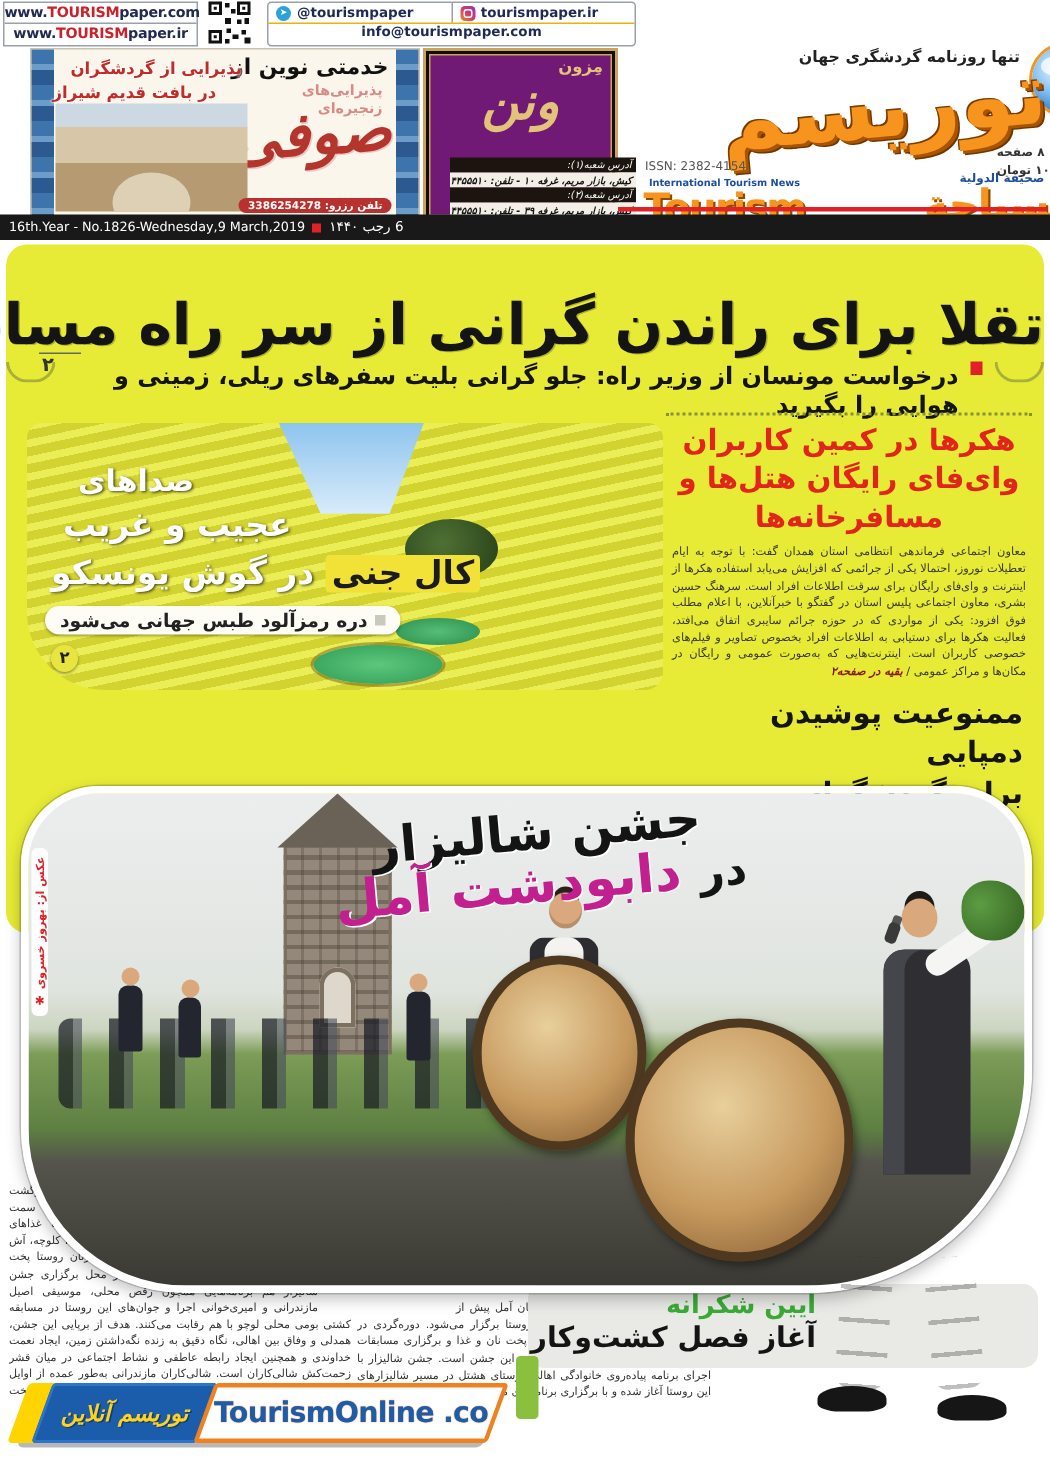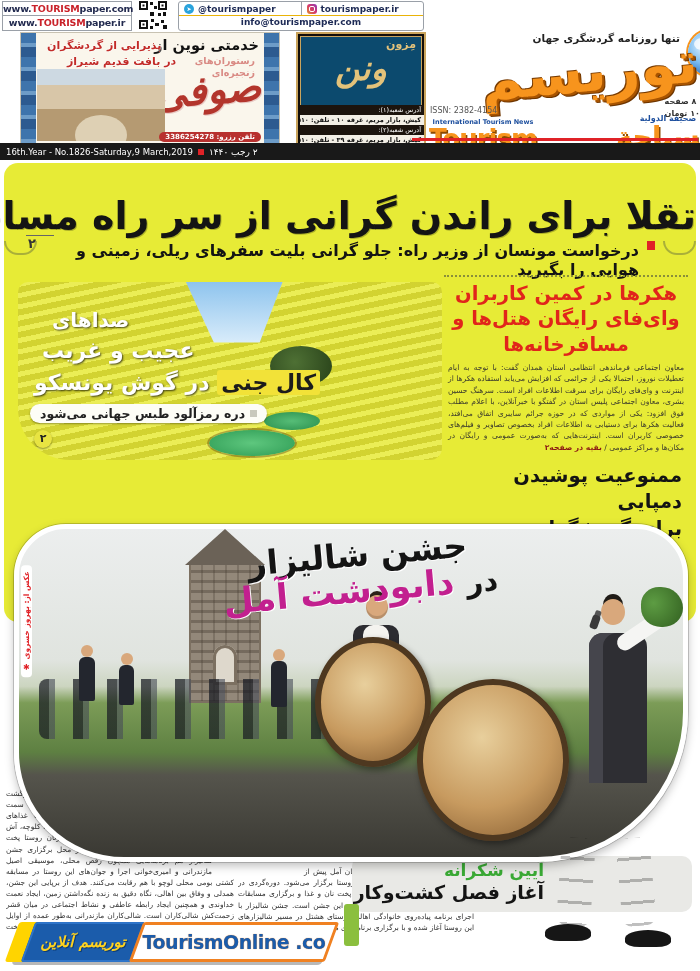--- a/index.html
+++ b/index.html
@@ -37,27 +37,27 @@
   .sufi-brand{position:absolute;top:34px;right:18px;font-size:40px;font-weight:bold;color:#b3352c;
               font-style:italic;transform:rotate(-4deg);text-shadow:1px 1px 0 #e8c9c4;}
   .sufi-phone{position:absolute;bottom:3px;right:18px;background:#b8312f;color:#fff;font-size:7px;
               font-weight:bold;padding:1px 6px;border-radius:6px;}
   .sufi-photo{position:absolute;left:16px;bottom:4px;width:128px;height:72px;
               background:linear-gradient(#cdd9e2 0 22%,#d8c6a8 22% 55%,#b59a72 55% 100%);overflow:hidden;}
   .dome{position:absolute;bottom:-14px;left:38px;width:52px;height:40px;border-radius:50%;background:#ded0b4;box-shadow:-30px 6px 0 -6px #c9b astratto;}
   .sufi-tag{position:absolute;font-size:11px;font-weight:bold;color:#c22b28;
             text-shadow:0 0 2px #fff,0 0 2px #fff;}
 
-  .maison{top:32px;left:282px;width:126px;height:112px;background:#0c4a6e;border:2px solid #caa45c;
-          box-shadow:inset 0 0 0 2px #120d09, inset 0 0 0 3px #caa45c;color:#e3c27a;margin-left:14px;}
+  .maison{top:32px;left:282px;width:126px;height:112px;background:#701a75;border:2px solid #caa45c;
+          box-shadow:inset 0 0 0 2px #120d09, inset 0 0 0 3px #caa45c;color:#e3c27a;}
   .maison-label{position:absolute;top:4px;right:8px;font-size:11px;font-weight:bold;}
   .maison-brand{position:absolute;top:14px;left:0;width:100%;text-align:center;font-size:34px;
                 font-weight:bold;font-style:italic;}
-  .mstrip{position:absolute;left:2px;width:118px;height:10px;font-size:6.5px;line-height:10px;
-          padding:0 3px;overflow:hidden;white-space:nowrap;}
+  .mstrip{position:absolute;left:16px;width:118px;height:10px;font-size:6.5px;line-height:10px;
+          padding:0 3px;overflow:hidden;white-space:nowrap;font-style:italic;}
   .mstrip.dark{color:#fff;background:#1c140e;}
   .mstrip.lite{color:#111;background:#f3efe6;font-weight:bold;}
 
   
   .masthead{top:30px;left:412px;width:326px;height:112px;}
   .tagline{position:absolute;top:2px;right:58px;font-size:10.5px;font-weight:bold;color:#222;}
   .globe{position:absolute;top:0;right:4px;width:46px;height:46px;border-radius:50%;
          background:radial-gradient(circle at 35% 35%,#e8f4ff,#7cbdf0 40%,#2e74c4 72%,#1b4e93);
          box-shadow:0 0 0 2px #f7941d, 1px 2px 3px rgba(0,0,0,.3);}
   .globe:before{content:"";position:absolute;top:8px;left:6px;width:16px;height:12px;border-radius:50%;background:rgba(255,255,255,.75);}
@@ -126,21 +126,21 @@
   .cy-pill .gsq{width:7px;height:7px;background:#c9c9bd;}
   .cy-page{position:absolute;top:148px;left:16px;width:18px;height:18px;border-radius:50%;
            background:#e8e442;color:#222;font-size:11px;font-weight:bold;text-align:center;line-height:18px;
            box-shadow:0 1px 2px rgba(0,0,0,.4);}
 
   
   .rcol{position:absolute;top:112px;right:8px;width:244px;direction:rtl;}
   .rcol .dots{border-top:2px dotted #8a8f3a;margin-bottom:4px;}
   .hk-title{font-size:19.5px;font-weight:bold;color:#e1251b;text-align:center;line-height:1.3;margin:0 0 5px;}
   .hk-body{font-size:7.6px;color:#3a3a2c;text-align:justify;line-height:1.5;margin:0 4px;}
-  .hk-body b{color:#8c1a14;}
+  .hk-body b{color:#8c1a14;font-style:italic;}
   .syria{margin:8px 2px 0;background:#b02a90;border-radius:16px;padding:7px 6px 3px;
          text-align:center;color:#f5e73a;font-weight:bold;font-size:18px;line-height:1.35;}
   .syria .pg{display:block;text-align:right;font-size:11px;padding-right:14px;line-height:1;}
   .italy{margin:10px 6px 0;text-align:right;font-size:19.5px;font-weight:bold;color:#141414;line-height:1.35;}
   .italy .pg{display:inline-block;font-size:12px;font-weight:bold;color:#333;
              border-top:1.5px solid #777;padding:1px 30px 0 2px;margin-right:10px;}
 
   
   .panel{top:524px;left:14px;width:674px;height:338px;border:5px solid #fff;box-sizing:border-box;
          border-radius:52px 52px 150px 110px;overflow:hidden;z-index:3;
@@ -274,28 +274,28 @@
           </div>
       </div>
       <div class="srow2">info@tourismpaper.com</div>
     </div>
   </header>
 
   <section class="abs sufi fa">
     <div class="tile" style="left:0"></div>
     <div class="tile" style="right:0"></div>
     <div class="sufi-kicker">خدمتی نوین از</div>
-    <div class="sufi-line" style="top:22px">رستوران‌های</div>
+    <div class="sufi-line" style="top:22px">پذیرایی‌های</div>
     <div class="sufi-line" style="top:34px">زنجیره‌ای</div>
     <div class="sufi-brand">صوفی</div>
     <div class="sufi-photo">
       <div class="dome"></div>
     </div>
     <div class="sufi-tag" style="top:6px;left:26px">پذیرایی از گردشگران</div>
-    <div class="sufi-tag" style="top:22px;left:46px">در بافت قدیم شیراز</div>
+    <div class="sufi-tag" style="top:22px;left:14px">در بافت قدیم شیراز</div>
     <div class="sufi-phone">تلفن رزرو: 3386254278</div>
   </section>
 
   <section class="abs maison fa">
     <div class="maison-label">مِزون</div>
     <div class="maison-brand">ونن</div>
     <div class="mstrip dark" style="bottom:31px">آدرس شعبه(۱):</div>
     <div class="mstrip lite" style="bottom:21px">کیش، بازار مریم، غرفه ۱۰ - تلفن: ۴۴۵۵۵۱۰-۰۷۶۴</div>
     <div class="mstrip dark" style="bottom:11px">آدرس شعبه(۲):</div>
     <div class="mstrip lite" style="bottom:1px">کیش، بازار مریم، غرفه ۳۹ - تلفن: ۴۴۵۵۵۱۰-۰۷۶۴</div>
@@ -316,23 +316,23 @@
     </div>
     <div class="eng">
       <div class="sub">International Tourism News</div>
       <div class="big">Tourism</div>
     </div>
   </section>
   <div class="abs redline"></div>
 
   <div class="abs datebar">
     <div class="dl">
-      <span>16th.Year - No.1826-Saturday,9 March,2019</span>
+      <span>16th.Year - No.1826-Wednesday,9 March,2019</span>
       <span class="sq"></span>
-      <span class="fa" style="font-size:9px">۲ رجب ۱۴۴۰</span>
+      <span class="fa" style="font-size:9px">6 رجب ۱۴۴۰</span>
     </div>
   </div>
 
   <section class="abs ybox">
     <h1 class="lead-h fa">تقلا برای راندن گرانی از سر راه مسافران</h1>
     <div class="subrow">
       <span class="brk"></span>
       <span class="sq" style="width:9px;height:9px;background:#e02227"></span>
       <span class="txt">درخواست مونسان از وزیر راه: جلو گرانی بلیت سفرهای ریلی، زمینی و هوایی را بگیرید</span>
       <span class="brk"></span>

